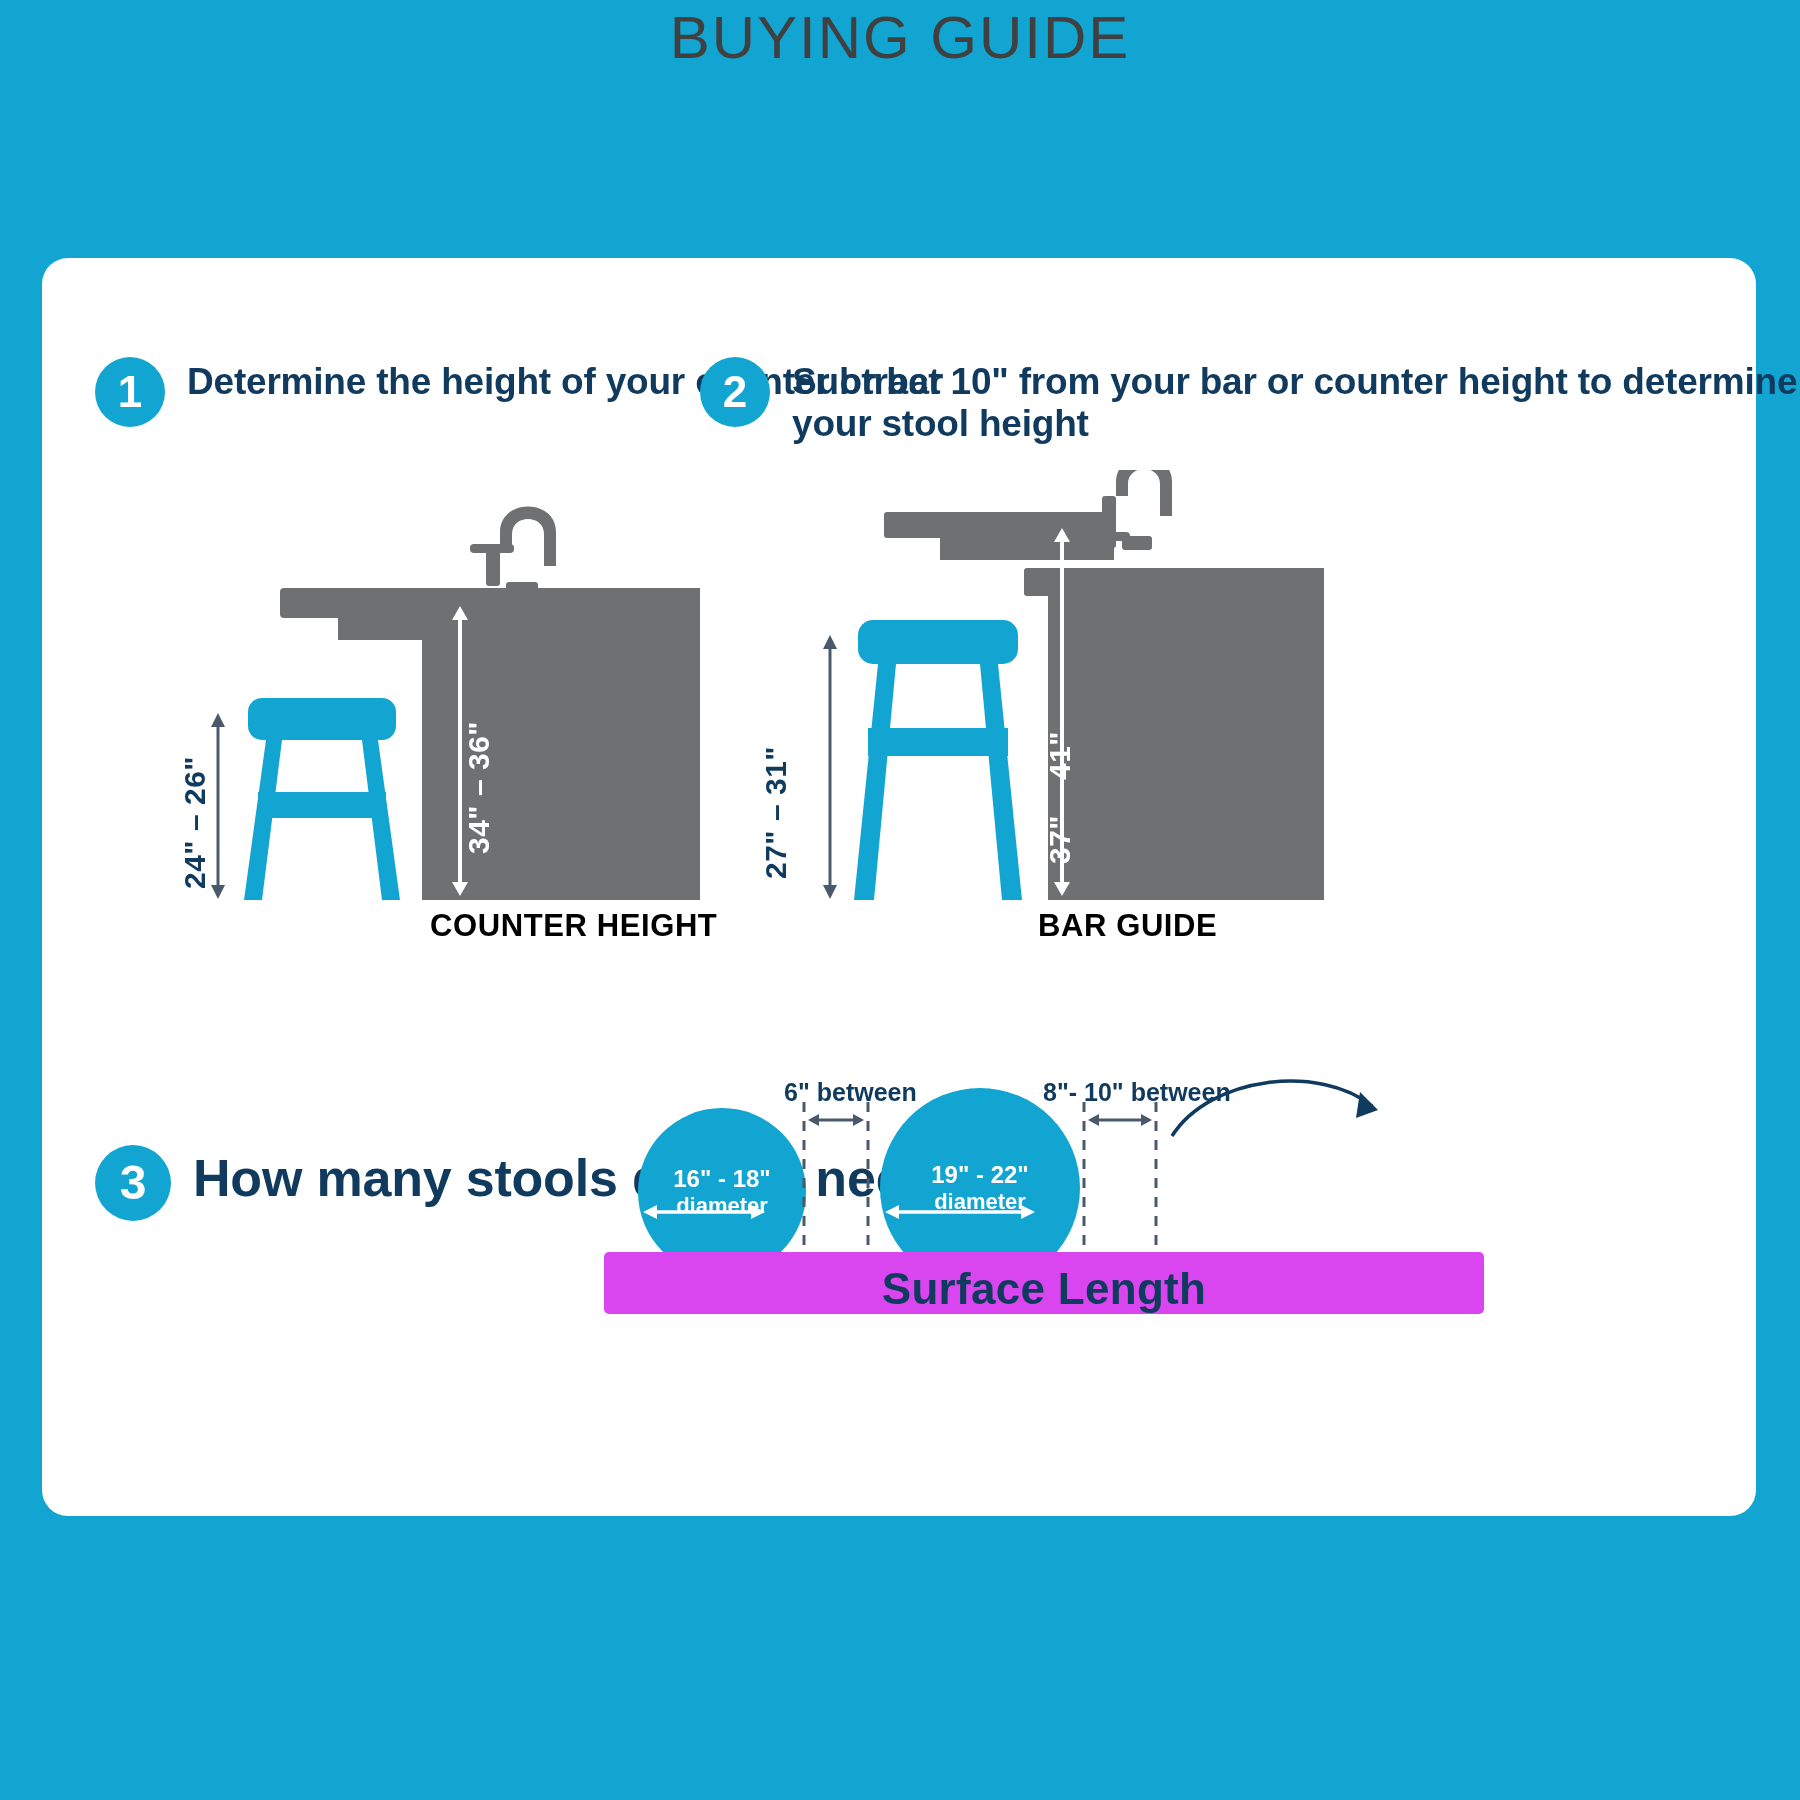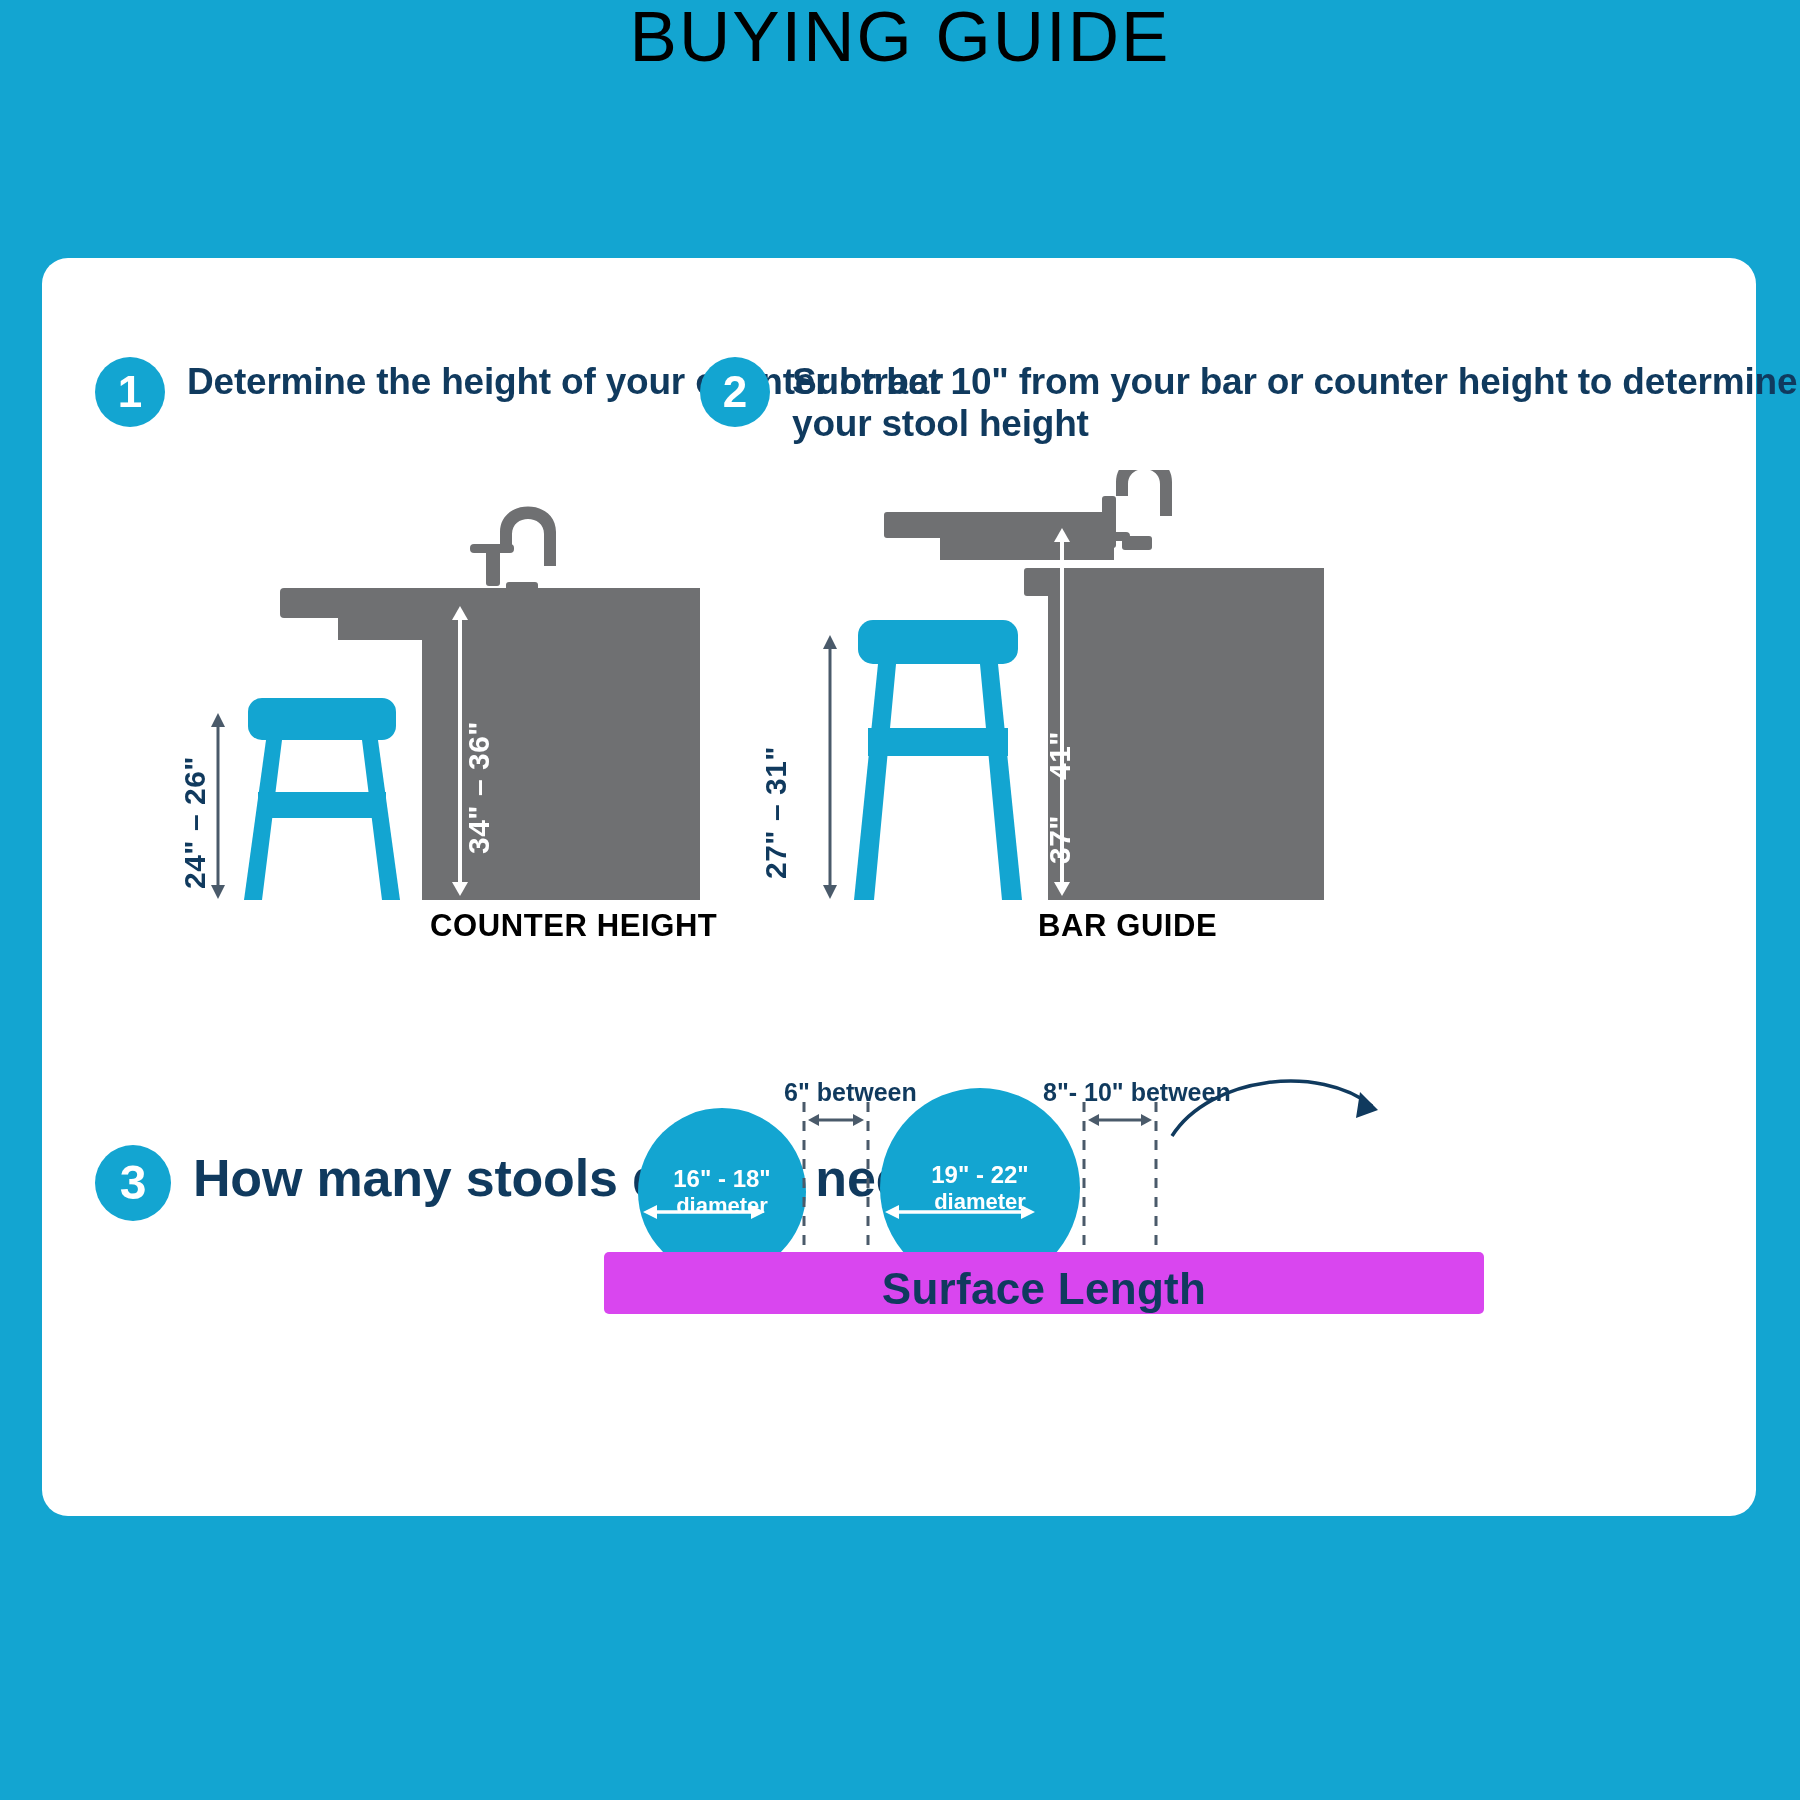--- a/index.html
+++ b/index.html
@@ -21,26 +21,26 @@
   }
   #title-main {
     font-size: 128px;
     font-weight: 700;
     color: #ffffff;
     letter-spacing: 1px;
     line-height: 1.0;
     padding-top: 4px;
   }
   #title-sub {
-    font-size: 71px;
+    font-size: 60px;
     font-weight: 300;
-    color: #000000;
+    color: #404040;
     letter-spacing: 2px;
     line-height: 1.05;
-    margin-top: 0;
+    margin-top: 6px;
   }
 
   
   #card {
     position: absolute;
     left: 42px; top: 258px;
     width: 1714px; height: 1258px;
     background: #ffffff;
     border-radius: 26px;
   }

